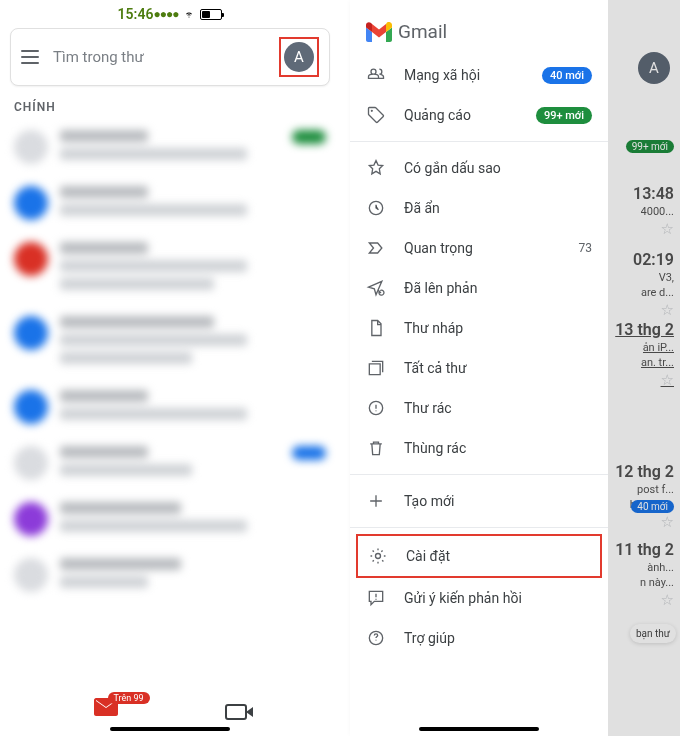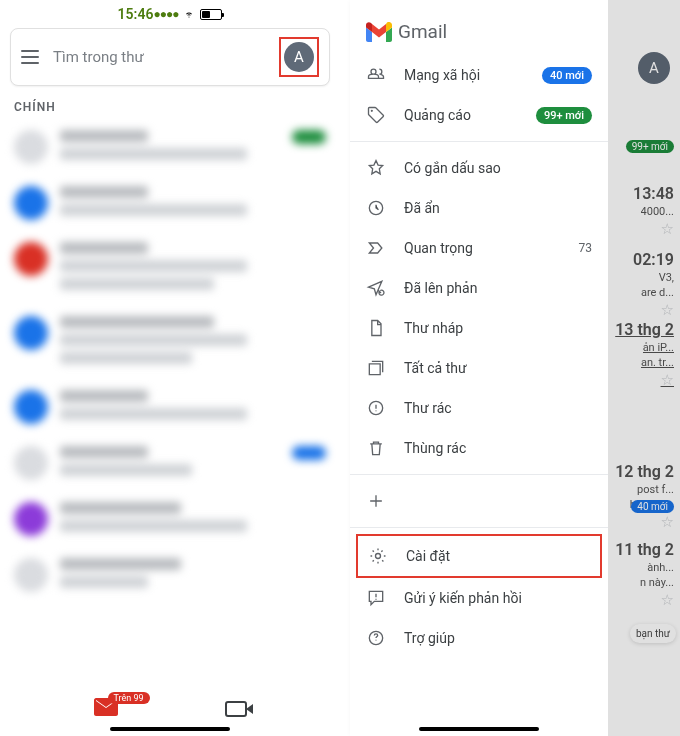--- a/index.html
+++ b/index.html
@@ -23,21 +23,21 @@
   .avatar{width:30px;height:30px;border-radius:50%;background:#5f6a78;display:flex;align-items:center;justify-content:center;color:#fff;font-size:15px;}
   .section-label{font-size:12px;letter-spacing:1px;color:#606469;padding:10px 14px 6px;font-weight:600;}
   .blur-list{padding:0 12px;}
   .blur-row{display:flex;align-items:flex-start;gap:12px;padding:10px 2px;filter:blur(4px);}
   .bavatar{width:34px;height:34px;border-radius:50%;flex-shrink:0;}
   .blines{flex:1;}
   .bline{height:12px;border-radius:3px;background:#cfd2d6;margin-bottom:6px;}
   .bline.t{width:40%;background:#b8bbbf;}
   .bline.s{width:85%;}
   .rpill{width:34px;height:14px;border-radius:7px;flex-shrink:0;}
-  .bottom-nav{position:absolute;bottom:16px;left:0;width:100%;display:flex;justify-content:space-around;align-items:center;padding:0 40px;}
+  .bottom-nav{position:absolute;bottom:16px;left:0;width:100%;display:flex;justify-content:space-around;align-items:flex-end;padding:0 40px;}
   .mail-icon{position:relative;}
   .mail-badge{position:absolute;left:14px;top:-6px;background:#d93025;color:#fff;font-size:9px;padding:1px 6px;border-radius:8px;white-space:nowrap;}
   .vid-icon{width:22px;height:16px;border:2px solid #3c4043;border-radius:3px;position:relative;}
   .vid-icon::after{content:"";position:absolute;right:-8px;top:1px;width:0;height:0;border-top:5px solid transparent;border-bottom:5px solid transparent;border-right:7px solid #3c4043;}
   .home-ind{position:absolute;bottom:5px;left:50%;transform:translateX(-50%);width:120px;height:4px;background:#000;border-radius:2px;}
   
   .mid{left:350px;width:258px;box-shadow:2px 0 6px rgba(0,0,0,0.08);}
   .drawer-head{display:flex;align-items:center;gap:6px;padding:20px 16px 12px;}
   .gmail-text{font-size:19px;color:#5f6368;font-weight:400;}
   .drawer-item{display:flex;align-items:center;gap:18px;padding:10px 16px;font-size:14px;color:#3c4043;position:relative;}
@@ -275,20 +275,21 @@
       </span>
     <span class="lbl">Thùng rác</span>
   </div>
   <div class="divider"></div>
   <div class="drawer-item">
     <span class="ico">
         <svg width="20" height="20" viewBox="0 0 24 24">
           <path stroke="#5f6368" stroke-width="1.6" d="M12 5v14M5 12h14"></path>
         </svg>
       </span>
+    <span class="lbl">Tạo mới</span>
   </div>
   <div class="divider"></div>
   <div class="highlight-box">
     <div class="drawer-item">
       <span class="ico">
           <svg width="20" height="20" viewBox="0 0 24 24">
             <circle cx="12" cy="12" r="3" fill="none" stroke="#5f6368" stroke-width="1.6"></circle>
             <path fill="none" stroke="#5f6368" stroke-width="1.6" d="M12 3v2m0 14v2m9-9h-2M5 12H3m14.5-6.5l-1.5 1.5M7 17l-1.5 1.5m13 0L17 17M7 7L5.5 5.5"></path>
           </svg>
         </span>

